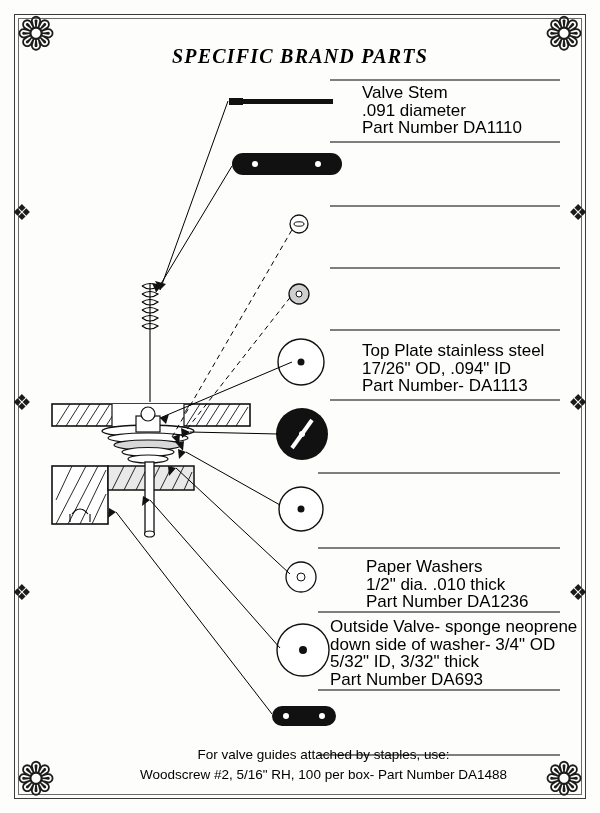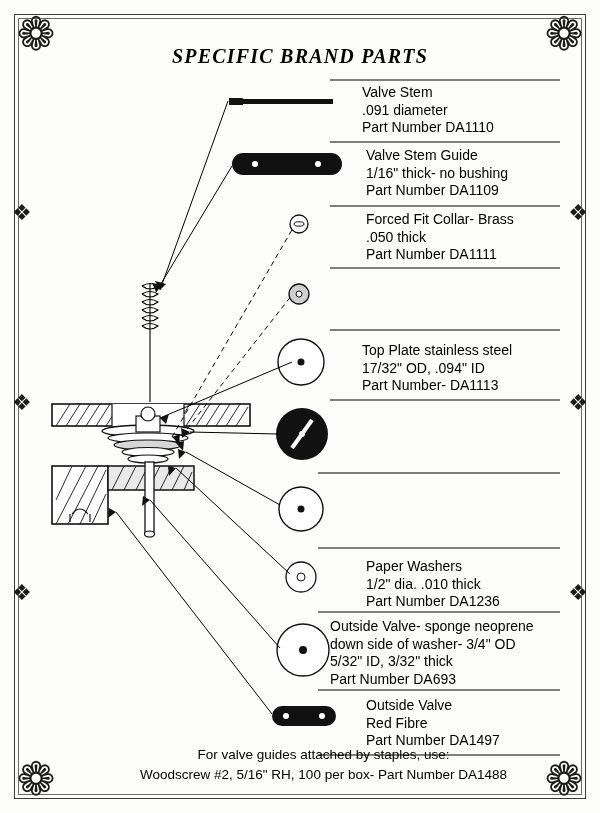--- a/index.html
+++ b/index.html
@@ -76,21 +76,21 @@
     top: 144px;
     width: 150px;
     font-family: "Liberation Serif", serif;
     font-weight: bold;
     font-size: 14.5px;
     letter-spacing: 0.6px;
     line-height: 26px;
   }
   .caption {
     position: absolute;
-    font-size: 14px;
+    font-size: 17px;
     line-height: 17.5px;
     white-space: pre-line;
   }
   .footer {
     position: absolute;
     left: 0; right: 0;
     bottom: 28px;
     text-align: center;
     font-size: 13.5px;
     line-height: 20px;
@@ -296,35 +296,26 @@
       <polygon points="150,500 143,496 142,506"></polygon>
       <polygon points="116,512 109,508 108,518"></polygon>
       <polygon points="172,437 180,434 179,444"></polygon>
       <polygon points="176,443 184,441 183,451"></polygon>
     </g>
   </svg>
 
   <div class="caption" style="left:362px; top:84px;">Valve Stem
 .091 diameter
 Part Number DA1110</div>
-  <div class="caption" style="left:366px; top:147px;">Valve Stem Guide
-1/16" thick- no bushing
-Part Number DA1109</div>
-  <div class="caption" style="left:366px; top:211px;">Forced Fit Collar- Brass
-.050 thick
-Part Number  DA1111</div>
   <div class="caption" style="left:362px; top:342px;">Top Plate stainless steel
-17/32" OD, .094" ID
+17/26" OD, .094" ID
 Part Number- DA1113</div>
   <div class="caption" style="left:366px; top:558px;">Paper Washers
 1/2" dia. .010 thick
 Part Number  DA1236</div>
   <div class="caption" style="left:330px; top:618px;">Outside Valve- sponge neoprene
 down side of washer- 3/4" OD
 5/32" ID, 3/32" thick
 Part Number  DA693</div>
-  <div class="caption" style="left:366px; top:697px;">Outside Valve
-Red Fibre
-Part Number  DA1497</div>
 
   <div class="footer">For valve guides attached by staples, use:
 Woodscrew #2, 5/16" RH, 100 per box- Part Number DA1488</div>
 </div>
 
 </body></html>

